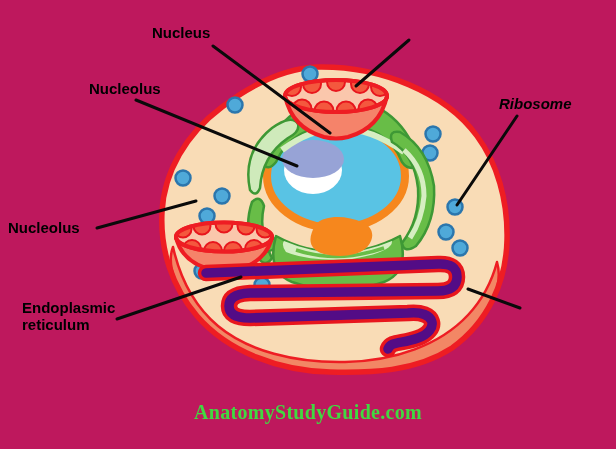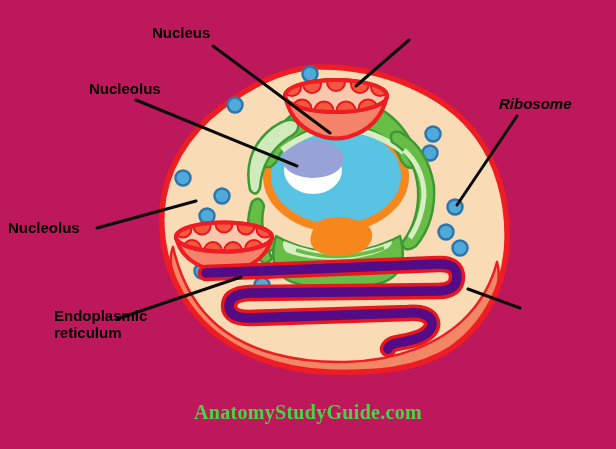--- a/index.html
+++ b/index.html
@@ -6,21 +6,21 @@
   .stage{position:relative;width:616px;height:449px;background:#be185d;overflow:hidden;
          font-family:"Liberation Sans","DejaVu Sans",sans-serif;}
   .stage svg{position:absolute;left:0;top:0;}
   .lbl{position:absolute;font-weight:bold;font-size:15px;color:#000;line-height:1.15;white-space:nowrap;}
   .lbl span{display:block;}
   .lbl-nucleus{left:152px;top:24px;}
   .lbl-mitochondrion{left:374px;top:16px;}
   .lbl-nucleolus{left:89px;top:80px;}
   .lbl-ribosome{left:499px;top:95px;font-style:italic;}
   .lbl-cytoplasm{left:8px;top:219px;}
-  .lbl-er{left:22px;top:307px;margin-left:32px;}
+  .lbl-er{left:22px;top:299px;}
   .lbl-cm{left:524px;top:293px;}
   .watermark{position:absolute;left:0;top:401px;width:616px;text-align:center;
              font-family:"Liberation Serif","DejaVu Serif",serif;font-weight:bold;
              font-size:20px;letter-spacing:.3px;color:#41D841;}
 </style>
 </head>
 <body>
 
 <div class="stage">
 

